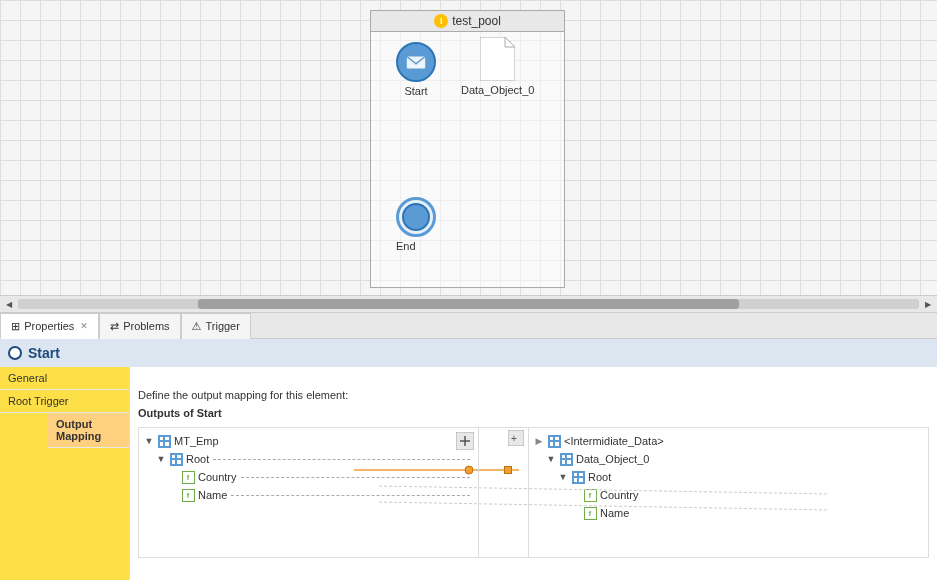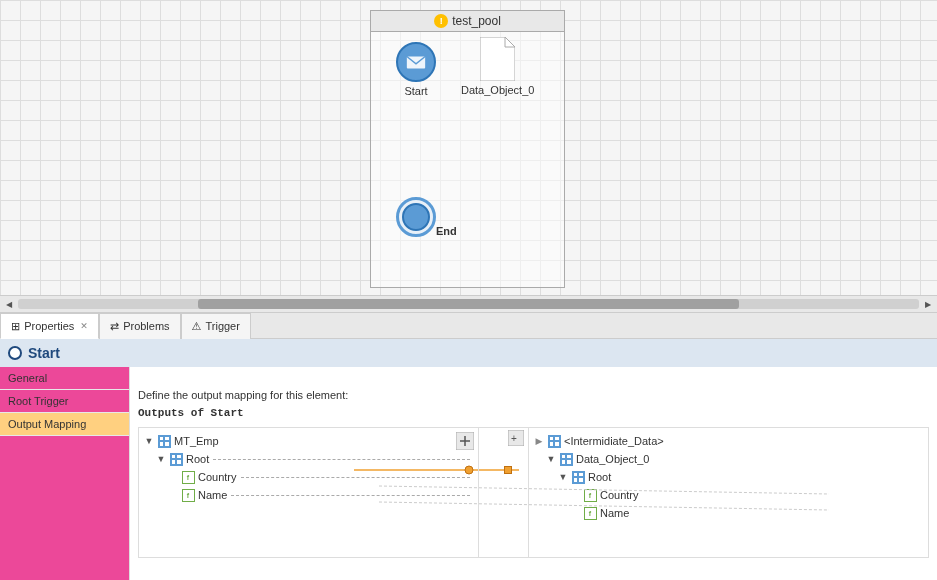--- a/index.html
+++ b/index.html
@@ -80,23 +80,22 @@
       flex-direction: column;
       align-items: center;
     }
 
     
     .end-node {
       position: absolute;
       top: 165px;
       left: 25px;
       display: flex;
-      flex-direction: row;
-      align-items: flex-end;
-      font-weight: bold;
+      flex-direction: column;
+      align-items: flex-start;
     }
     .end-circle {
       width: 40px;
       height: 40px;
       border-radius: 50%;
       background: #e8f0f8;
       display: flex;
       align-items: center;
       justify-content: center;
       border: 3px solid #5b9bd5;
@@ -207,35 +206,36 @@
     
     .content-area {
       display: flex;
       flex: 1;
       overflow: hidden;
     }
 
     
     .left-nav {
       width: 130px;
-      background: #ec4899;
+      background: #fde047;
       border-right: 1px solid #ddd;
       display: flex;
       flex-direction: column;
     }
     .nav-item {
       padding: 5px 8px;
       font-size: 11px;
       cursor: pointer;
       color: #333;
       border-bottom: 1px solid #e8e8e8;
     }
     .nav-item.active {
       background: #ffd080;
-      font-weight: normal;
+      font-weight: bold;
+      margin-left: 48px;
     }
 
     
     .main-content {
       flex: 1;
       display: flex;
       flex-direction: column;
       overflow: hidden;
       padding: 22px 8px;
     }
@@ -451,21 +451,21 @@
 
       <div class="left-nav">
         <div class="nav-item">General</div>
         <div class="nav-item">Root Trigger</div>
         <div class="nav-item active">Output Mapping</div>
       </div>
 
       <div class="main-content">
         <div class="content-description">Define the output mapping for this element:</div>
 
-        <div style="display:flex; gap:6px; align-items:baseline; margin-bottom:4px;font-family:Liberation Mono, monospace;">
+        <div style="display:flex; gap:6px; align-items:baseline; margin-bottom:4px;">
           <div class="outputs-label">Outputs of Start</div>
         </div>
 
         <div class="mapping-area">
 
           <svg class="connector-svg">
 
             <line x1="215" y1="42" x2="330" y2="42" stroke="#f0a030" stroke-width="1.5"></line>
             <line x1="330" y1="42" x2="380" y2="42" stroke="#f0a030" stroke-width="1.5"></line>
             <circle cx="330" cy="42" r="4" fill="#f0a030" stroke="#c07010" stroke-width="1"></circle>

